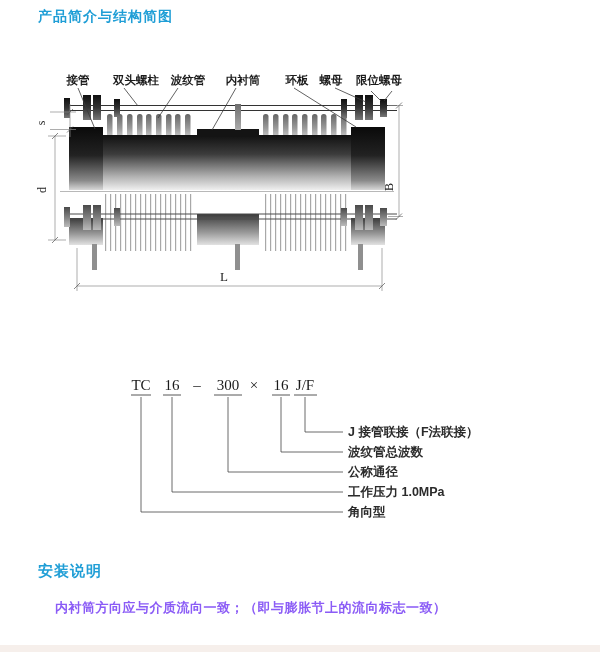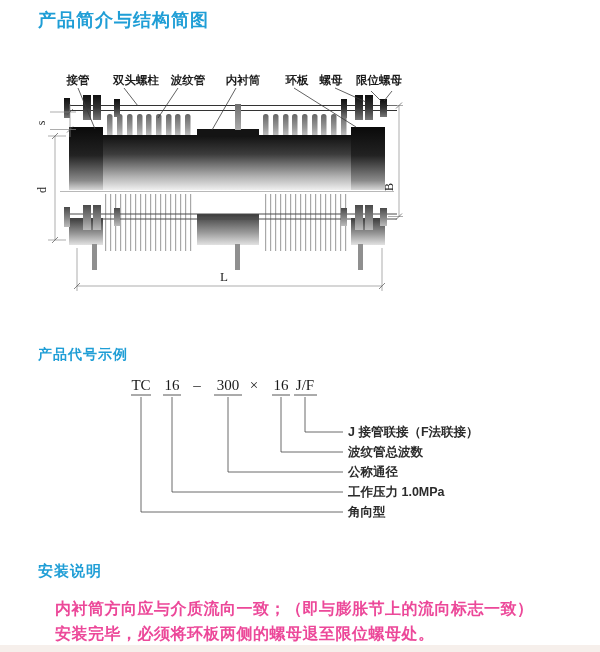--- a/index.html
+++ b/index.html
@@ -1,23 +1,23 @@
 <!DOCTYPE html>
 <html><head>
 <meta charset="utf-8">
 <style>
   html,body{margin:0;padding:0;}
   body{width:600px;height:652px;background:#ffffff;position:relative;overflow:hidden;
        font-family:"Liberation Sans",sans-serif;}
   .page{position:absolute;inset:0;}
   .sec-title{position:absolute;margin:0;font-weight:bold;color:#1f9ed6;letter-spacing:1px;}
-  #title-intro{left:38px;top:8px;font-size:18px;}
+  #title-intro{left:38px;top:8px;font-size:14px;}
   #title-code{left:38px;top:346px;font-size:14px;}
   #title-install{left:38px;top:562px;font-size:15px;text-align:center;}
-  .install-line{position:absolute;left:55px;margin:0;font-size:16px;font-weight:bold;color:#ec4899;
+  .install-line{position:absolute;left:55px;margin:0;font-size:13px;font-weight:bold;color:#8b5cf6;
        letter-spacing:.5px;white-space:nowrap;}
   #install-1{top:599px;}
   #install-2{top:624px;}
   .diagram{position:absolute;left:30px;top:62px;width:440px;height:243px;}
   .codefig{position:absolute;left:30px;top:372px;width:540px;height:160px;}
   .bottom-strip{position:absolute;left:0;top:645px;width:600px;height:7px;background:#f6efeb;}
   svg text{user-select:none;}
 </style>
 </head>
 <body>
@@ -196,21 +196,20 @@
       <line x1="379" y1="289" x2="385" y2="283" stroke="#555"></line>
     </g>
     <g font-family="'Liberation Serif',serif" font-size="12" fill="#222" text-anchor="middle">
       <text transform="translate(45,123) rotate(-90)">s</text>
       <text transform="translate(46,190) rotate(-90)">d</text>
       <text transform="translate(393,187) rotate(-90)">B</text>
       <text x="224" y="281" font-size="13">L</text>
     </g>
   </svg>
 
-  <h2 class="sec-title" id="title-code">产品代号示例</h2>
 
   <svg class="codefig" viewBox="30 372 540 160">
 
     <g font-family="'Liberation Serif',serif" font-size="15" fill="#1a1a1a" text-anchor="middle">
       <text x="141" y="390">TC</text>
       <text x="172" y="390">16</text>
       <text x="197" y="390">–</text>
       <text x="228" y="390">300</text>
       <text x="254" y="390">×</text>
       <text x="281" y="390">16</text>
@@ -238,16 +237,15 @@
       <text x="348" y="456">波纹管总波数</text>
       <text x="348" y="476">公称通径</text>
       <text x="348" y="496">工作压力 1.0MPa</text>
       <text x="348" y="516">角向型</text>
     </g>
   </svg>
 
   <h2 class="sec-title" id="title-install">安装说明</h2>
 
   <p class="install-line" id="install-1">内衬筒方向应与介质流向一致；（即与膨胀节上的流向标志一致）</p>
-  <p class="install-line" id="install-2">安装完毕，必须将环板两侧的螺母退至限位螺母处。</p>
 
   <div class="bottom-strip"></div>
 </div>
 
 </body></html>

